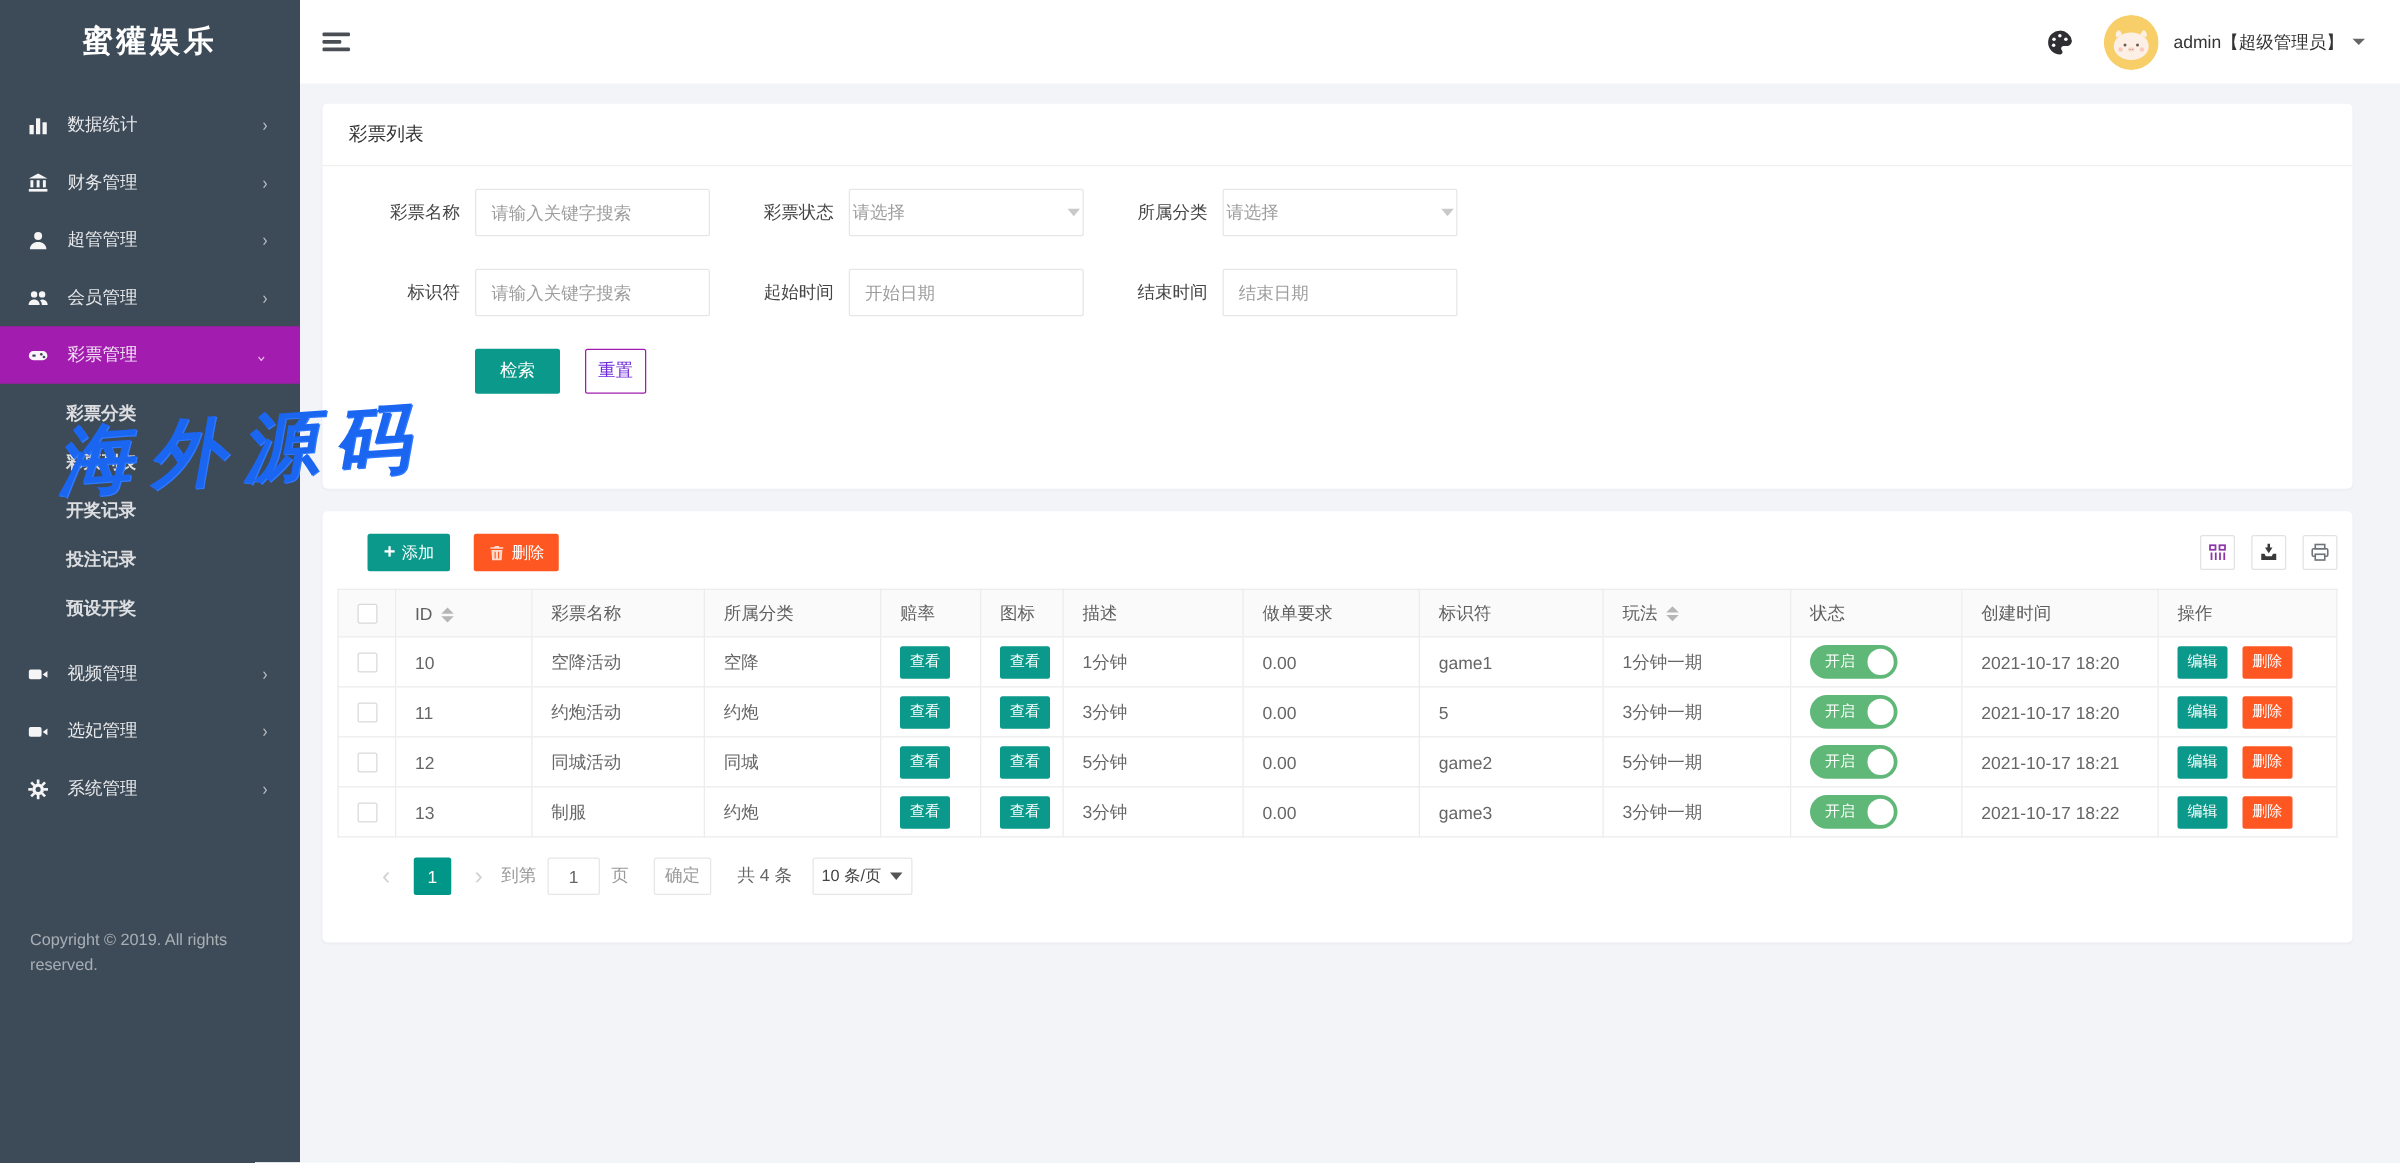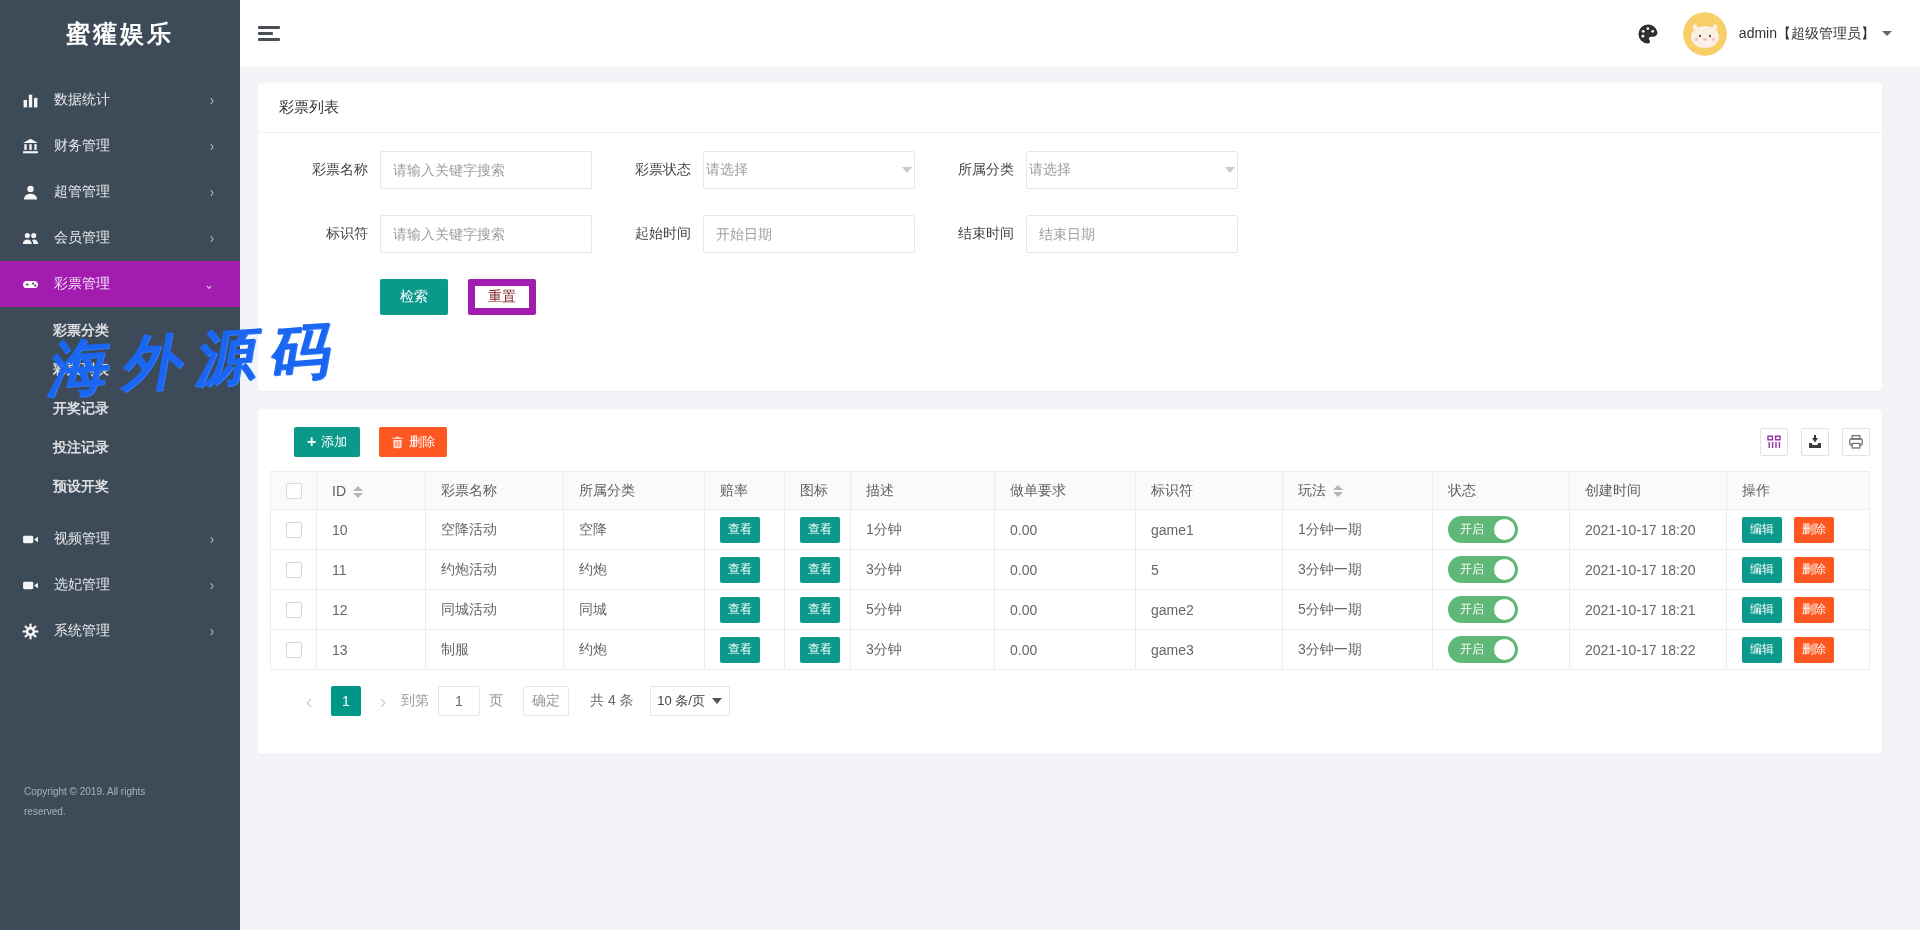--- a/index.html
+++ b/index.html
@@ -12,21 +12,21 @@
   .sidebar { width:240px; flex-shrink:0; background:#3d4a58; color:#fff; position:relative; z-index:2; }
   .logo { height:67px; line-height:67px; text-align:center; font-size:24px; font-weight:bold; letter-spacing:3px; color:#fff; }
   .menu { margin-top:10px; }
   .menu-item { height:46px; display:flex; align-items:center; padding:0 26px 0 22px; font-size:14px; color:rgba(255,255,255,.88); cursor:pointer; }
   .menu-item.active { background:#a21caf; }
   .mi-icon { width:17px; height:17px; margin-right:15px; flex-shrink:0; opacity:.95; }
   .mi-icon svg { width:100%; height:100%; display:block; }
   .mi-arrow { margin-left:auto; font-size:12px; color:rgba(255,255,255,.65); transform:scaleY(1.2); }
   .submenu { padding:4px 0 10px;font-weight:bold; }
   .submenu-item { height:39px; line-height:39px; padding-left:53px; font-size:14px; color:rgba(255,255,255,.82); cursor:pointer; }
-  .copyright { position:absolute; top:742px; left:24px; width:180px; font-size:10px; line-height:20px; color:rgba(255,255,255,.55);margin-top:40px; }
+  .copyright { position:absolute; top:742px; left:24px; width:180px; font-size:13px; line-height:20px; color:rgba(255,255,255,.55); }
 
   
   .watermark { position:absolute; left:45px; top:320px; z-index:30; font-family:"DejaVu Serif","Liberation Serif",serif; font-size:60px; font-weight:bold; font-style:italic; letter-spacing:14px; color:#1a66f0; transform:rotate(-4deg); white-space:nowrap; pointer-events:none; text-shadow:1px 1px 0 #2f79ff; }
 
   
   .main { flex:1; display:flex; flex-direction:column; min-width:0; }
   .topbar { height:67px; background:#fff; display:flex; align-items:center; padding:0 28px 0 18px; flex-shrink:0; }
   .hamburger { width:24px; cursor:pointer; }
   .hamburger .bar { height:2.5px; background:#4a4f56; margin:3.5px 0; border-radius:1px; }
   .hamburger .bar.short { width:15px; }
@@ -43,29 +43,29 @@
   .card { background:#fff; border-radius:4px; box-shadow:0 1px 2px rgba(0,0,0,.04); }
 
   
   .card-title { padding:15px 21px; font-size:15px; color:#333; border-bottom:1px solid #f0f0f0; }
   .filter-form { padding:18px 24px 76px; }
   .form-row { display:flex; align-items:center; }
   .form-row + .form-row { margin-top:26px; }
   .form-group { display:flex; align-items:center; }
   .form-group + .form-group { margin-left:13px; }
   .form-label { width:86px; text-align:right; margin-right:12px; font-size:14px; color:#454545; }
-  .form-input, .form-select { width:212px; height:38px; border:1px solid #e6e6e6; border-radius:2px; background:#fff; font-size:14px; }
+  .form-input, .form-select { width:188px; height:38px; border:1px solid #e6e6e6; border-radius:2px; background:#fff; font-size:14px; }
   .form-input { padding:0 12px; color:#333; font-family:"Liberation Sans","DejaVu Sans",sans-serif; }
   .form-input::placeholder { color:#9e9e9e; }
   .form-select { display:flex; align-items:center; justify-content:space-between; padding:0 2px; color:#9e9e9e; cursor:pointer; }
   .sel-caret { width:0; height:0; border-left:5px solid transparent; border-right:5px solid transparent; border-top:6px solid #c9c9c9; }
   .form-actions { margin-top:26px; padding-left:98px; }
   .btn { border:none; border-radius:2px; cursor:pointer; font-family:Liberation Sans, sans-serif; }
   .btn-search { width:68px; height:36px; background:#0a998a; color:#fff; font-size:14px; }
-  .btn-reset { width:68px; height:36px; background:#fff; border:7px solid #a21caf; color:#7f1d1d; font-size:14px; margin-left:16px; }
+  .btn-reset { width:49px; height:36px; background:#fff; border:1px solid #a21caf; color:#6d28d9; font-size:14px; margin-left:16px; }
 
   
   .table-card { padding:12px 12px 0; margin-top:0; }
   .table-toolbar { display:flex; align-items:center; padding:6px 0 14px 24px; }
   .btn-add { height:30px; padding:0 13px; background:#0a998a; color:#fff; font-size:13px; display:inline-flex; align-items:center; }
   .btn-add .plus { font-size:16px; margin-right:5px; font-weight:bold; }
   .btn-del-top { height:30px; padding:0 12px; background:#FF5722; color:#fff; font-size:13px; display:inline-flex; align-items:center; margin-left:19px; }
   .btn-del-top svg { width:13px; height:13px; margin-right:5px; }
   .toolbar-right { margin-left:auto; display:flex; gap:13px; }
   .tool-box { width:28px; height:28px; border:1px solid #e2e2e2; border-radius:2px; background:#fff; display:flex; align-items:center; justify-content:center; cursor:pointer; }

